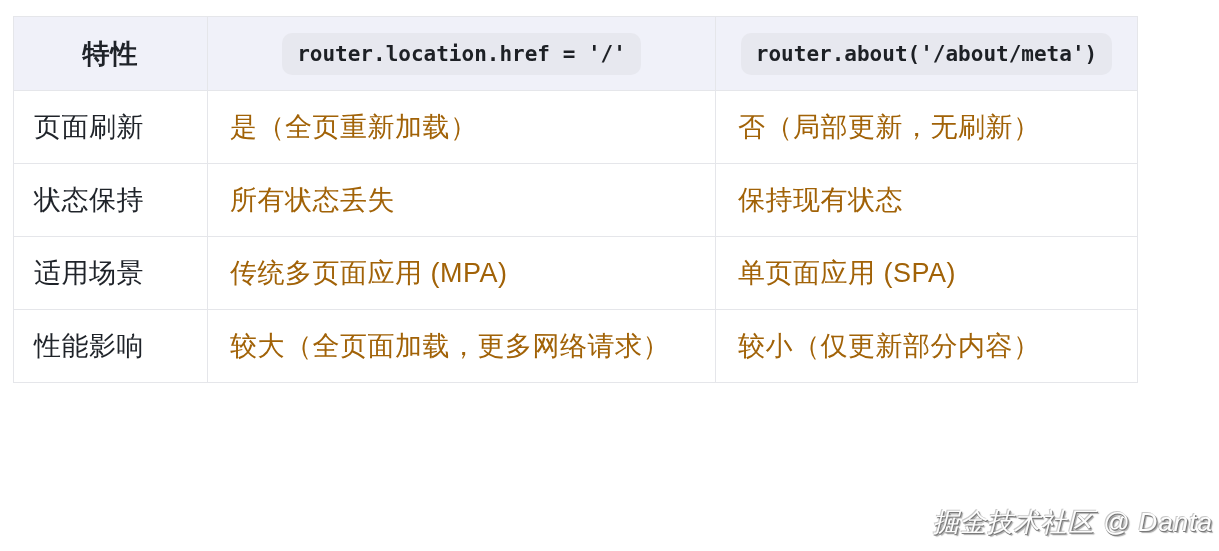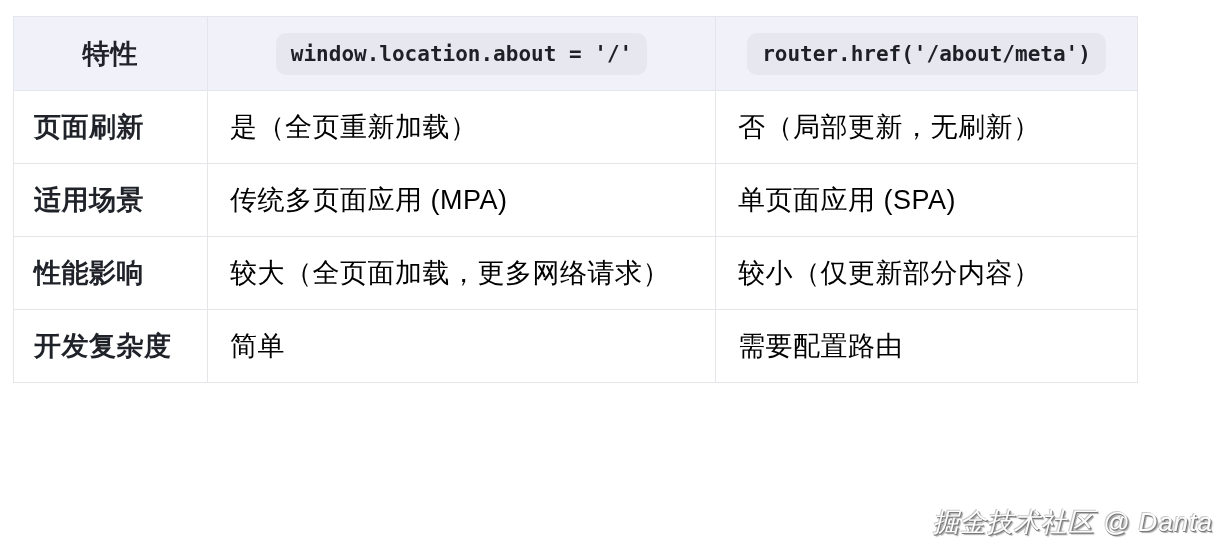--- a/index.html
+++ b/index.html
@@ -47,28 +47,28 @@
     padding: 9px 15px;
     font-family: "DejaVu Sans Mono", "Liberation Mono", monospace;
     font-weight: bold;
     font-size: 21px;
     color: #1d2025;
     white-space: nowrap;
   }
   tbody td { height: 73px; background: #ffffff; }
   td.row-label {
     font-size: 27px;
-    font-weight: bold;
+    font-weight: normal;
     color: #1f2329;
     padding-left: 20px;
     letter-spacing: 0.5px;
   }
   td.cell-value {
     font-size: 27px;
-    color: #000000;
+    color: #a16207;
     padding-left: 22px;
     letter-spacing: 0.5px;
   }
   .watermark {
     position: absolute;
     right: 6px;
     bottom: 11px;
     font-size: 26px;
     color: #fdfdfd;
     letter-spacing: 1px;
@@ -89,46 +89,46 @@
   <table class="compare">
     <colgroup>
         <col class="c1">
         <col class="c2">
         <col class="c3">
       </colgroup>
     <thead>
       <tr>
         <th class="feature-head">特性</th>
         <th>
-          <span class="code-pill">window.location.about = '/'</span>
+          <span class="code-pill">router.location.href = '/'</span>
         </th>
         <th>
-          <span class="code-pill">router.href('/about/meta')</span>
+          <span class="code-pill">router.about('/about/meta')</span>
         </th>
       </tr>
     </thead>
     <tbody>
       <tr>
         <td class="row-label">页面刷新</td>
         <td class="cell-value">是（全页重新加载）</td>
         <td class="cell-value">否（局部更新，无刷新）</td>
+      </tr>
+      <tr>
+        <td class="row-label">状态保持</td>
+        <td class="cell-value">所有状态丢失</td>
+        <td class="cell-value">保持现有状态</td>
       </tr>
       <tr>
         <td class="row-label">适用场景</td>
         <td class="cell-value">传统多页面应用 (MPA)</td>
         <td class="cell-value">单页面应用 (SPA)</td>
       </tr>
       <tr>
         <td class="row-label">性能影响</td>
         <td class="cell-value">较大（全页面加载，更多网络请求）</td>
         <td class="cell-value">较小（仅更新部分内容）</td>
       </tr>
-      <tr>
-        <td class="row-label">开发复杂度</td>
-        <td class="cell-value">简单</td>
-        <td class="cell-value">需要配置路由</td>
-      </tr>
     </tbody>
   </table>
 
   <div class="watermark">掘金技术社区 @ Danta</div>
 
 </div>
 
 </body></html>

